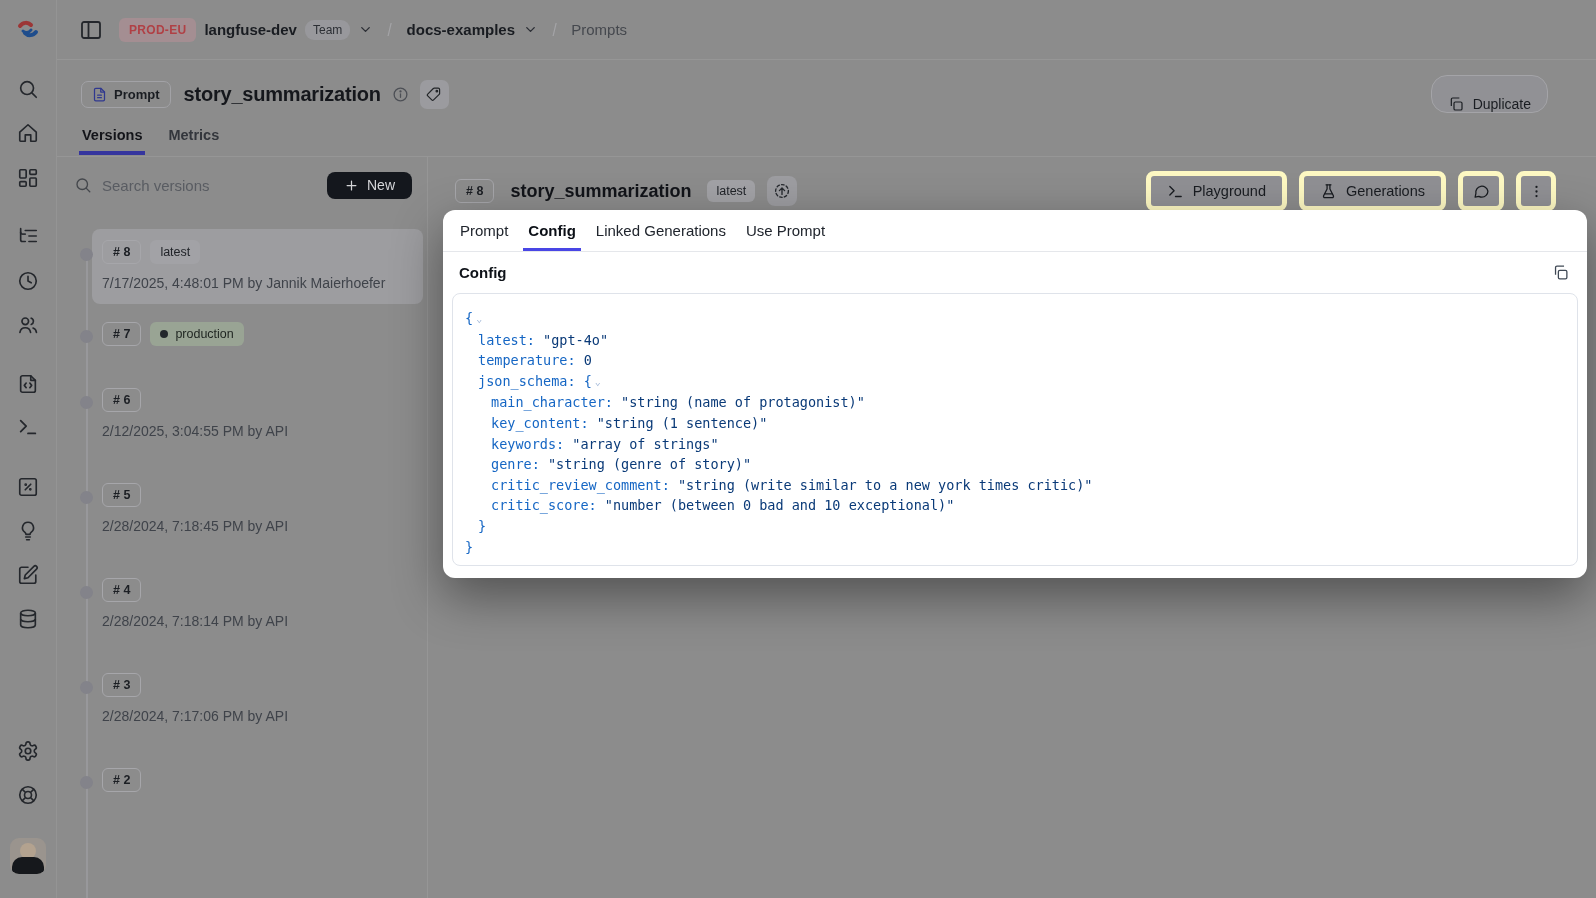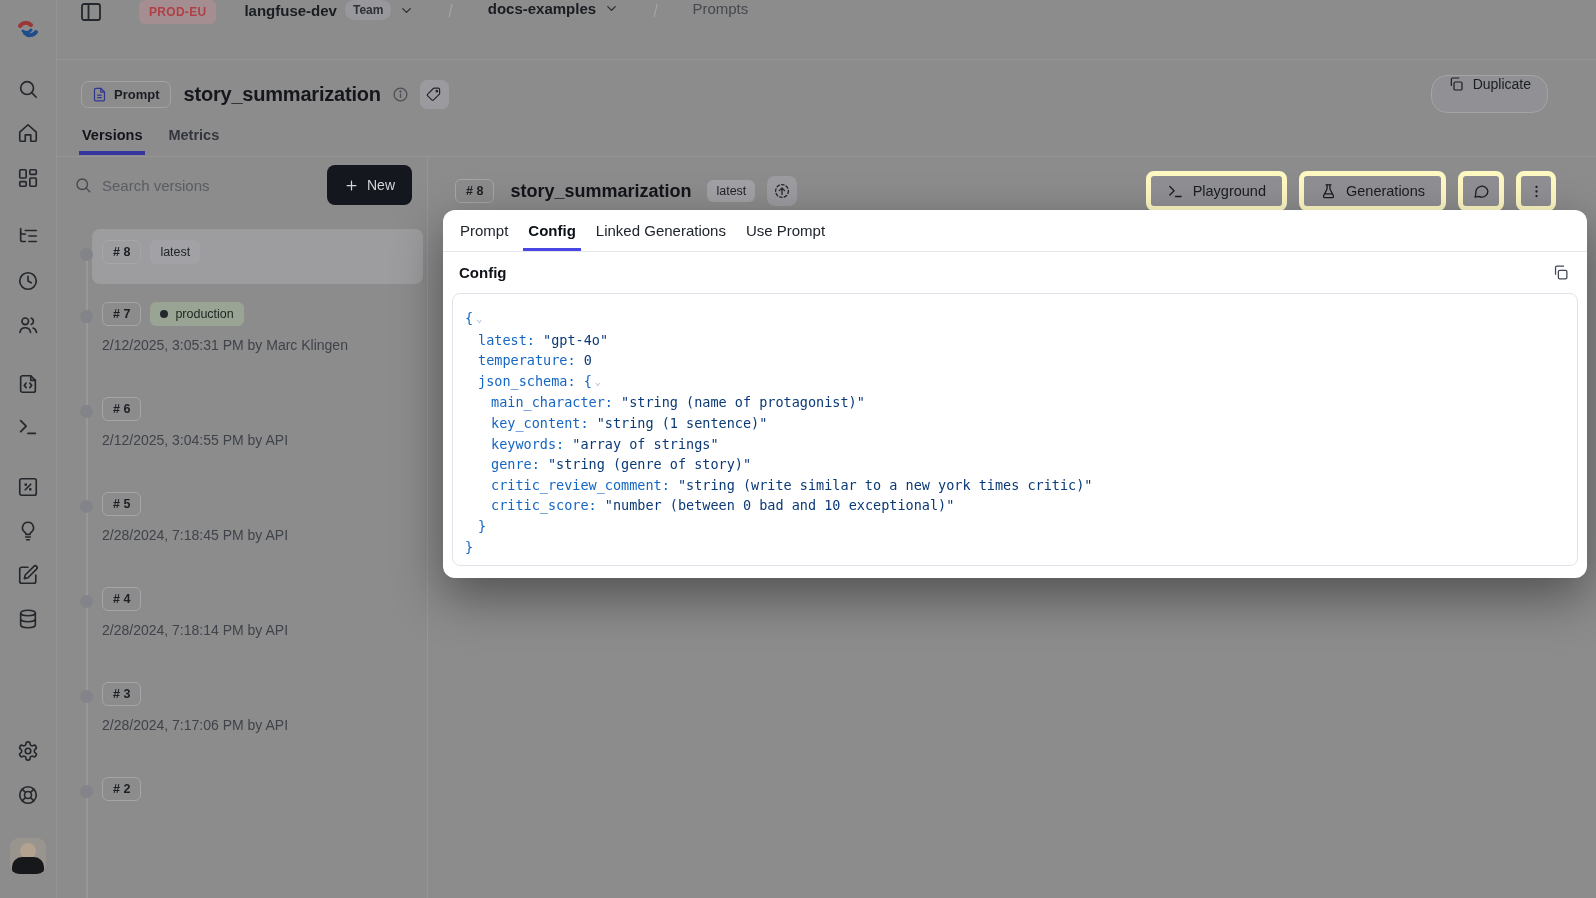--- a/index.html
+++ b/index.html
@@ -15,53 +15,53 @@
   
   .sidebar { position:absolute; left:0; top:0; width:57px; height:898px; border-right:1px solid #949494; z-index:2; }
   .side-icon { position:absolute; left:50%; transform:translateX(-50%); width:22px; height:22px; color:#24272c; background:transparent; border:none; cursor:pointer; }
   .side-icon svg { width:100%; height:100%; }
   .logo-btn { position:absolute; left:50%; transform:translateX(-50%); top:15px; width:28px; height:28px; border:none; background:transparent; }
   .avatar { position:absolute; left:50%; transform:translateX(-50%); top:838px; width:36px; height:36px; border-radius:9px; background:#9a948e; overflow:hidden; border:none; }
   .avatar .head { position:absolute; left:10px; top:5px; width:16px; height:16px; border-radius:50%; background:#b3a28f; }
   .avatar .body { position:absolute; left:2px; top:19px; width:32px; height:20px; border-radius:10px 10px 0 0; background:#16181c; }
 
   
-  .topnav { position:absolute; left:57px; top:0; right:0; height:60px; border-bottom:1px solid #969696; display:flex; align-items:flex-start; padding-left:22px; gap:28px; }
+  .topnav { position:absolute; left:57px; top:0; right:0; height:60px; border-bottom:1px solid #969696; display:flex; align-items:center; padding-left:22px; gap:8px; }
   .panel-toggle { width:24px; height:24px; color:#24272c; background:none; border:none; margin-right:8px; cursor:pointer; }
   .env-badge { background:#a48e92; color:#b04045; font-size:12px; font-weight:700; letter-spacing:.3px; padding:5px 10px; border-radius:6px; }
   .crumb-org { display:flex; align-items:center; gap:8px; background:none; border:none; font-family:inherit; cursor:pointer; }
   .crumb-name { font-size:15px; font-weight:600; color:#191c21; }
-  .team-badge { background:#98989c; color:#2c2f35; font-size:12px; font-weight:700; padding:3px 8px; border-radius:9px; }
+  .team-badge { background:#98989c; color:#2c2f35; font-size:12px; font-weight:400; padding:3px 8px; border-radius:9px; }
   .chev { width:15px; height:15px; color:#2c2f35; }
   .slash { font-size:19px; color:#a4a4a7; font-weight:300; padding:0 6px; transform:scaleX(.8); }
   .crumb-current { font-size:15px; color:#45484e; }
 
   
   .page-head { position:absolute; left:57px; top:61px; right:0; height:96px; border-bottom:1px solid #969696; }
   .ph-row { display:flex; align-items:center; gap:11px; padding:14px 48px 0 24px; }
   .type-badge { display:flex; align-items:center; gap:7px; border:1px solid #a2a2a6; border-radius:7px; padding:5px 10px; font-size:13px; font-weight:600; color:#1a1d22; }
   .type-badge svg { width:15px; height:15px; color:#30388f; }
   .page-title { font-size:20px; font-weight:700; color:#15171c; letter-spacing:-.2px; margin-left:2px; }
   .info-btn { width:17px; height:17px; color:#4c4f55; background:none; border:none; cursor:pointer; }
   .tag-btn { width:29px; height:29px; background:#9b9b9f; border:none; border-radius:7px; display:flex; align-items:center; justify-content:center; color:#222528; cursor:pointer; }
   .tag-btn svg { width:16px; height:16px; }
-  .duplicate-btn { margin-left:auto; height:38px; display:flex; align-items:flex-start; gap:9px; padding:0 16px; border:1px solid #a4a4a8; background:#919195; border-radius:16px; font-size:14px; font-weight:500; color:#1a1d22; font-family:inherit; cursor:pointer; }
+  .duplicate-btn { margin-left:auto; height:38px; display:flex; align-items:flex-end; gap:9px; padding:0 16px; border:1px solid #a4a4a8; background:#919195; border-radius:16px; font-size:14px; font-weight:500; color:#1a1d22; font-family:inherit; cursor:pointer; }
   .duplicate-btn svg { width:16px; height:16px; }
   .page-tabs { display:flex; gap:26px; padding:14px 0 0 25px; }
   .page-tab { position:relative; background:none; border:none; font-family:inherit; font-size:14.5px; font-weight:700; color:#33363c; padding:0 0 12px 0; cursor:pointer; }
   .page-tab.active { color:#131419; }
   .page-tab.active::after { content:""; position:absolute; left:-3px; right:-3px; bottom:0; height:4px; background:#35359e; }
 
   
   .versions-col { position:absolute; left:57px; top:157px; width:371px; bottom:0; border-right:1px solid #969696; }
   .v-search { position:absolute; top:0; left:0; right:0; height:56px; display:flex; align-items:center; gap:10px; padding:0 15px 0 17px; }
   .v-search svg.search { width:18px; height:18px; color:#44474c; flex:none; }
   .v-search input { flex:1; min-width:0; background:transparent; border:none; outline:none; font-family:inherit; font-size:15px; color:#2a2d33; }
   .v-search input::placeholder { color:#595c62; }
-  .new-btn { flex:none; height:40px; display:flex; align-items:center; gap:8px; padding:0 17px; background:#14171d; color:#d4d5d8; border:none; border-radius:8px; font-family:inherit; font-size:14px; font-weight:500; cursor:pointer; }
+  .new-btn { flex:none; height:27px; display:flex; align-items:center; gap:8px; padding:0 17px; background:#14171d; color:#d4d5d8; border:none; border-radius:8px; font-family:inherit; font-size:14px; font-weight:500; cursor:pointer; }
   .new-btn svg { width:15px; height:15px; }
   .v-list { position:absolute; top:56px; left:0; right:0; bottom:0; padding:16px 14px 0 45px; overflow:hidden; }
   .v-list::before { content:""; position:absolute; left:29px; width:2px; top:38px; bottom:0; background:#98989b; }
   .version-item { position:relative; margin-bottom:42px; cursor:pointer; }
   .version-item .timeline-dot { position:absolute; left:-22px; top:8px; width:13px; height:13px; border-radius:50%; background:#83838a; }
   .version-item.selected { background:#9d9da0; border-radius:8px; padding:11px 10px; margin:0 -10px 18px -10px; }
   .version-item.selected .timeline-dot { left:-12px; top:19px; }
   .vi-badges { display:flex; align-items:center; gap:9px; margin-bottom:9px; }
   .v-num { border:1px solid #a6a6aa; border-radius:6px; padding:4px 10px; font-size:12.5px; font-weight:600; color:#1c1f24; }
   .v-tag { border-radius:6px; padding:5px 10px; font-size:12.5px; font-weight:500; color:#202328; display:flex; align-items:center; gap:7px; }
@@ -287,29 +287,29 @@
       <span>New</span>
     </button>
   </div>
   <div class="v-list" id="version-list">
   <div class="version-item selected">
     <span class="timeline-dot"></span>
     <div class="vi-badges">
       <span class="v-num"># 8</span>
     <span class="v-tag latest">latest</span>
         </div>
+    <div class="vi-byline">7/17/2025, 4:48:01 PM by Jannik Maierhoefer</div>
   </div>
 
   <div class="version-item">
     <span class="timeline-dot"></span>
     <div class="vi-badges">
       <span class="v-num"># 7</span>
     <span class="v-tag production"><span class="dot"></span>production</span>
         </div>
-    <div class="vi-byline">2/12/2025, 3:05:31 PM by Marc Klingen</div>
   </div>
 
   <div class="version-item">
     <span class="timeline-dot"></span>
     <div class="vi-badges">
       <span class="v-num"># 6</span>
     </div>
     <div class="vi-byline">2/12/2025, 3:04:55 PM by API</div>
   </div>
 

